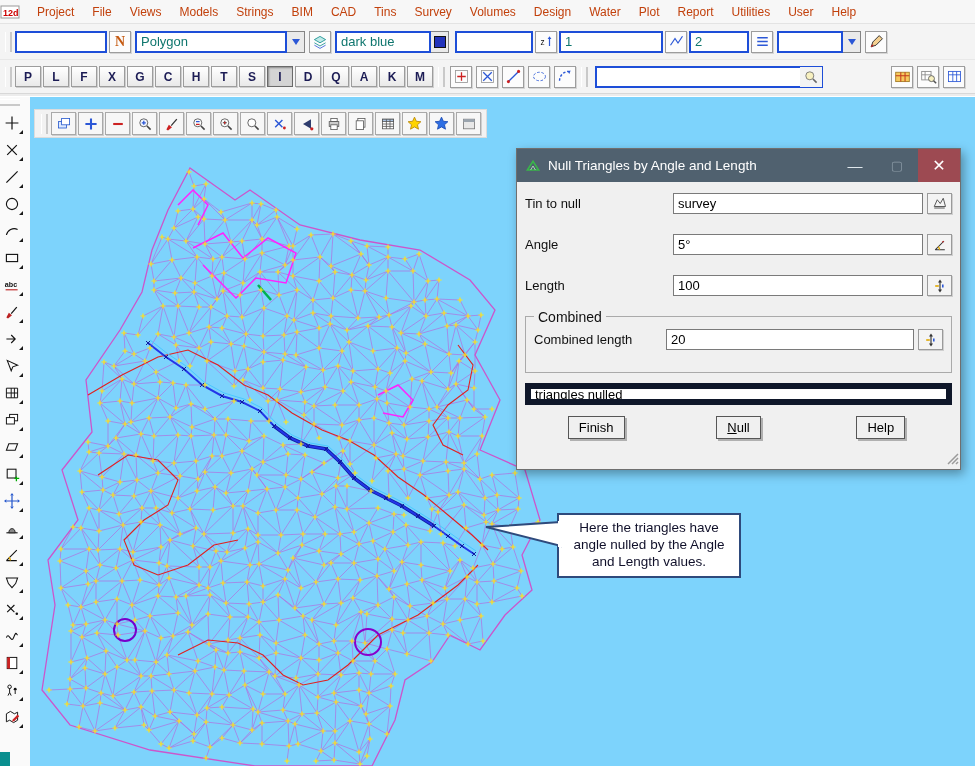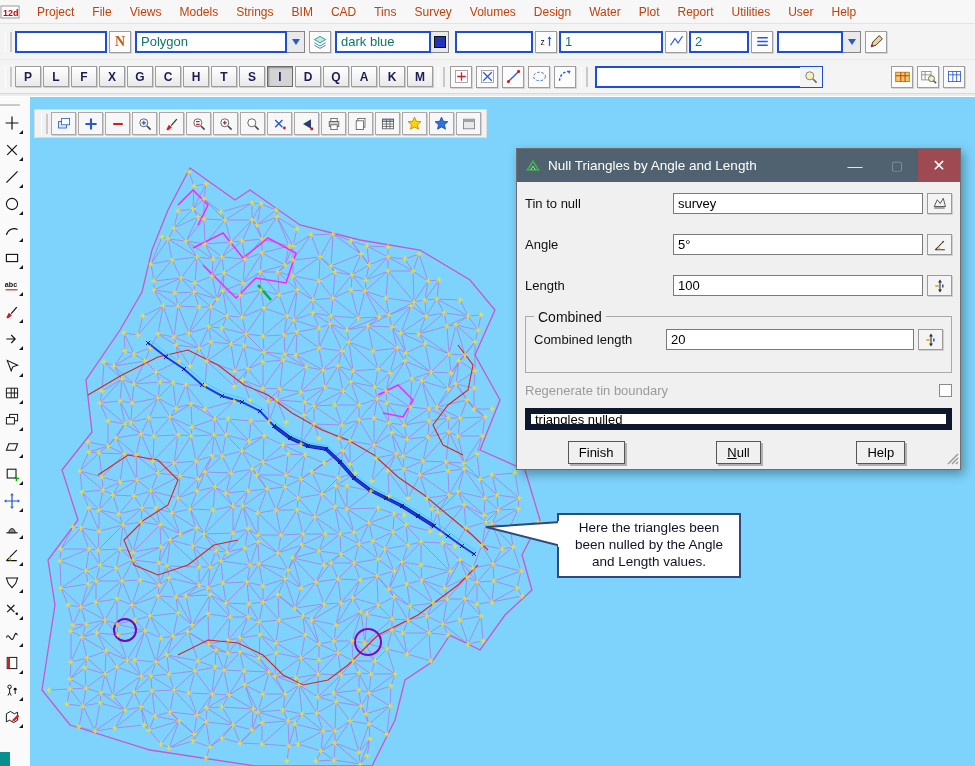--- a/index.html
+++ b/index.html
@@ -564,24 +564,20 @@
                   <svg width="16" height="16" viewBox="0 0 20 20">
                     <path d="M10 4v12" stroke="#333" stroke-width="1.4" fill="none"></path>
                     <path d="M10 2L7.5 5.5h5zM10 18l-2.5-3.5h5z" fill="#333"></path>
                     <path d="M4 10h4.5" stroke="#e0a800" stroke-width="2" fill="none"></path>
                     <path d="M13.5 8v4" stroke="#2b57d6" stroke-width="2" fill="none"></path>
                   </svg>
                 </button>
             </div>
           </div>
 
-          <div class="gray-row">
-            <span class="gray-label">Regenerate tin boundary</span>
-            <span class="checkbox"></span>
-          </div>
 
           <input class="status" readonly="" value="triangles nulled" style="">
 
           <div class="btnrow">
             <span class="btncell">
                 <button class="pbtn">Finish</button>
               </span>
             <span class="btncell">
                 <button class="pbtn null">Null</button>
               </span>
@@ -595,19 +591,19 @@
               <path d="M13 3L3 13M13 7L7 13M13 11l-2 2" stroke="#9a9a9a" stroke-width="1.5" fill="none"></path>
             </svg>
         </span>
       </div>
 
       <div class="callout">
         <svg class="tail" width="78" height="34" viewBox="0 0 78 34">
           <polygon points="77,6 2,11 77,30" fill="#ffffff" stroke="#2e4a7c" stroke-width="2"></polygon>
           <rect x="74" y="5" width="4" height="26" fill="#ffffff"></rect>
         </svg>
-        <span>Here the triangles been been nulled by the Angle and Length values.</span>
+        <span>Here the triangles have angle nulled by the Angle and Length values.</span>
       </div>
     </div>
   </div>
 
   <div class="teal"></div>
 </div>
 
 </body></html>

